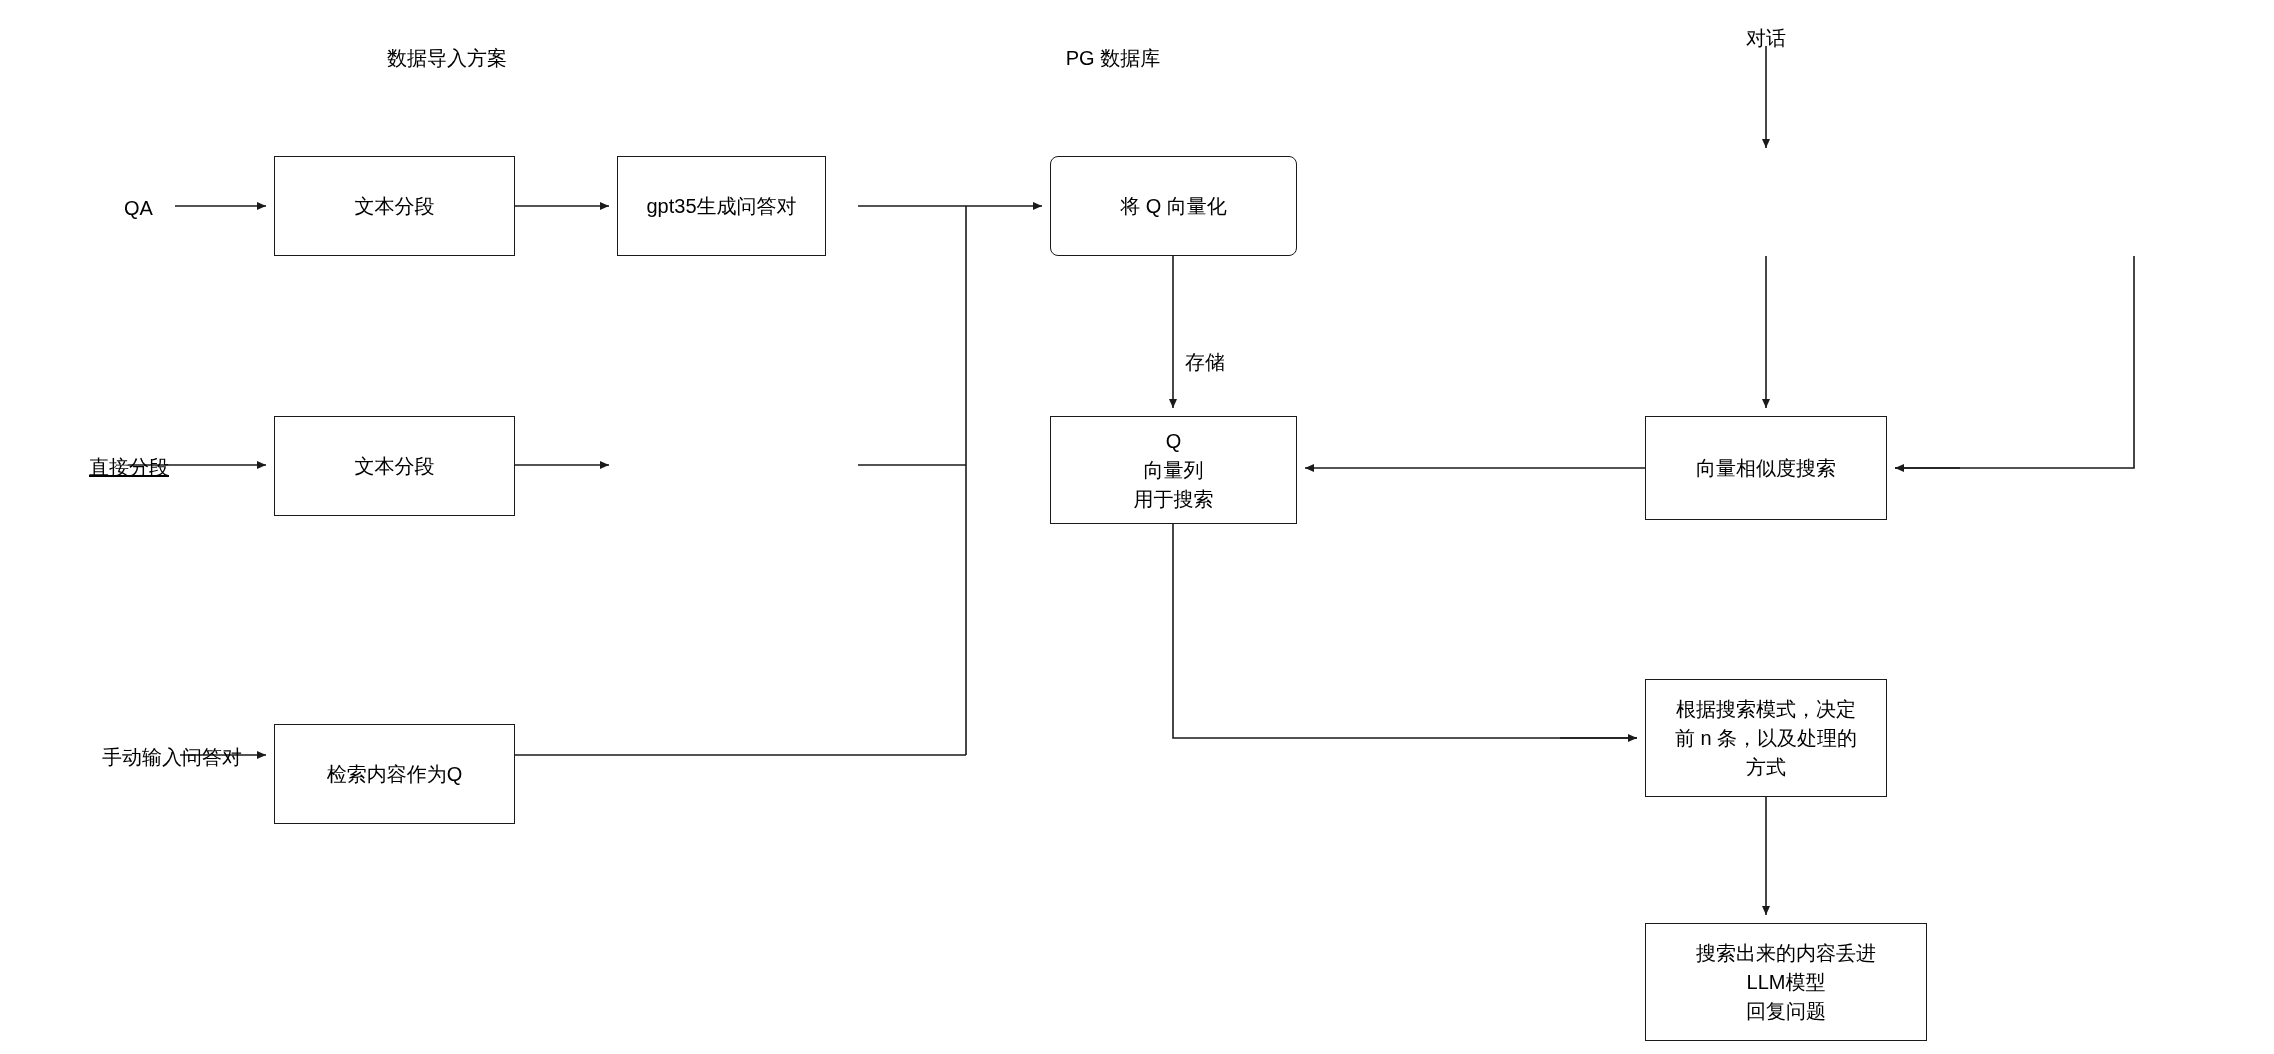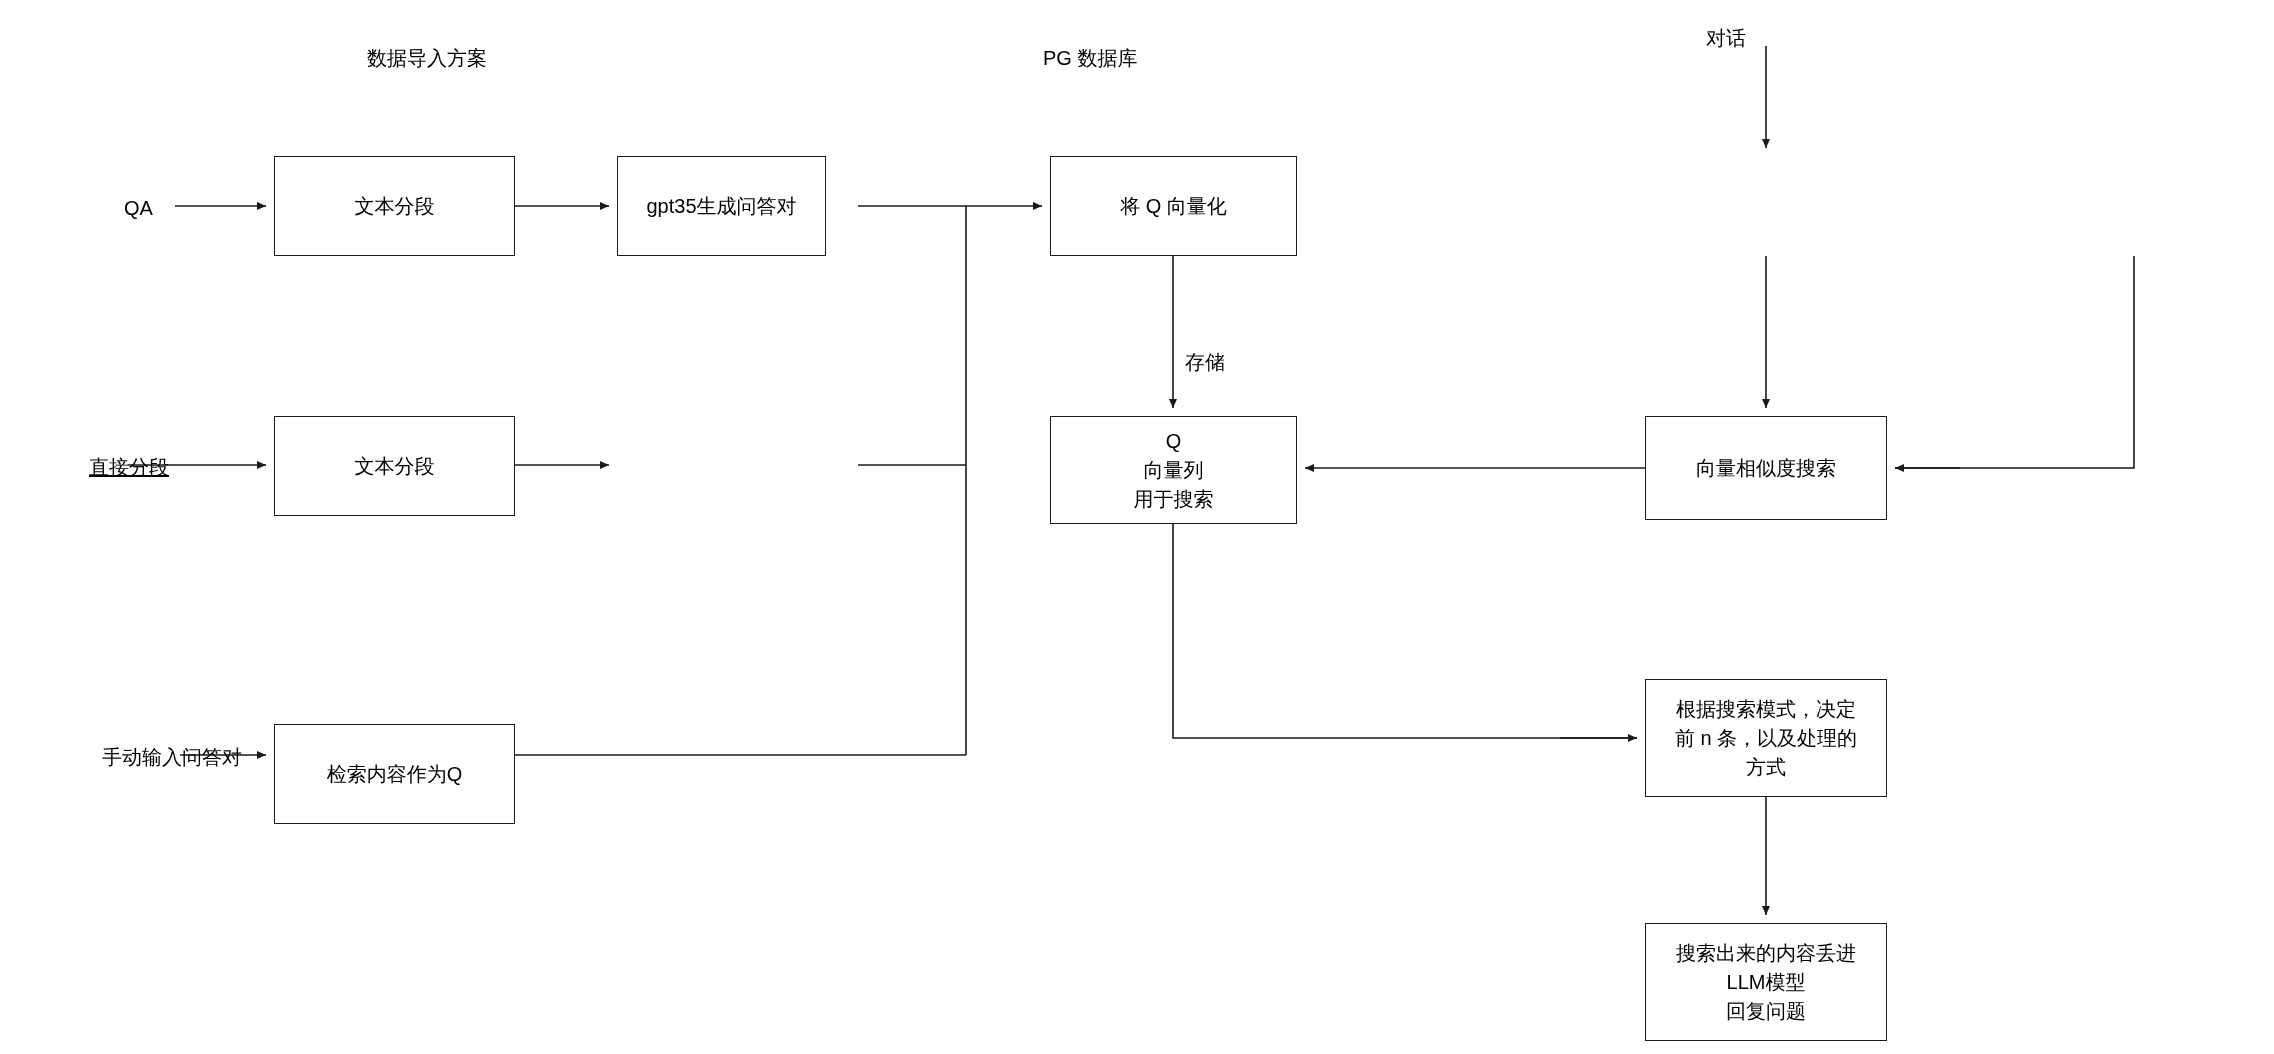--- a/index.html
+++ b/index.html
@@ -29,20 +29,21 @@
     text-align: center;
     font-size: 20px;
     line-height: 1.45;
     white-space: pre-line;
     padding: 4px 8px;
   }
   .label {
     position: absolute;
     font-size: 20px;
     line-height: 1.4;
+    text-align: center;
     white-space: pre-line;
     color: #000000;
   }
   .label.left {
     text-align: left;
   }
   svg.edges {
     position: absolute;
     left: 0;
     top: 0;
@@ -104,36 +105,36 @@
   <div class="label" style="left:1185px; top:348px; width:90px; text-align:left;">存储</div>
 
   <div class="label left" style="left:124px; top:194px; width:90px;">QA</div>
   <div class="label left" style="left:89px; top:453px; width:170px;text-decoration:underline;">直接分段</div>
   <div class="label left" style="left:22px; top:743px; width:220px;text-align:right;">手动输入问答对</div>
 
   <div class="node" style="left:274px; top:156px; width:241px; height:100px;">文本分段</div>
 
   <div class="node" style="left:617px; top:156px; width:209px; height:100px;">gpt35生成问答对</div>
 
-  <div class="node" style="left:1050px; top:156px; width:247px; height:100px;">将 Q 向量化</div>
+  <div class="node" style="left:1050px; top:156px; width:247px; height:100px;border-radius:8px;">将 Q 向量化</div>
 
 
 
   <div class="node" style="left:274px; top:416px; width:241px; height:100px;">文本分段</div>
 
 
   <div class="node" style="left:1050px; top:416px; width:247px; height:108px;">Q
 向量列
 用于搜索</div>
 
   <div class="node" style="left:1645px; top:416px; width:242px; height:104px;">向量相似度搜索</div>
 
   <div class="node" style="left:274px; top:716px; width:241px; height:100px;margin-top:8px;">检索内容作为Q</div>
 
   <div class="node" style="left:1645px; top:679px; width:242px; height:118px;">根据搜索模式，决定
 前 n 条，以及处理的
 方式</div>
 
-  <div class="node" style="left:1645px; top:923px; width:242px; height:118px;">搜索出来的内容丢进
+  <div class="node" style="left:1645px; top:923px; width:282px; height:118px;">搜索出来的内容丢进
 LLM模型
 回复问题</div>
 
 </div>
 
 </body></html>

